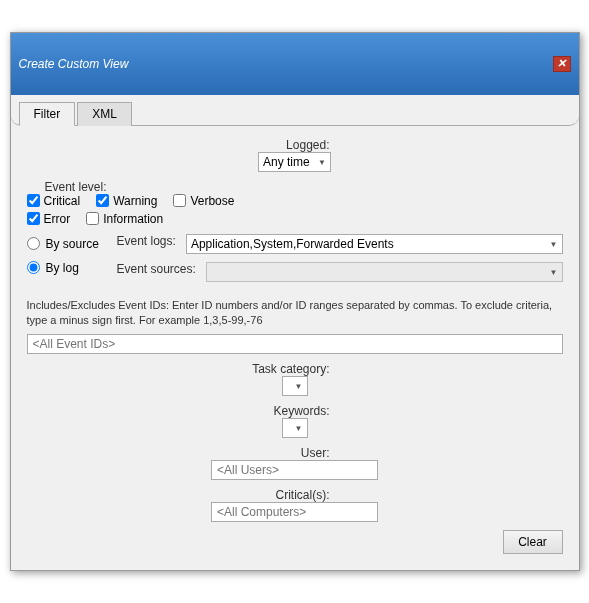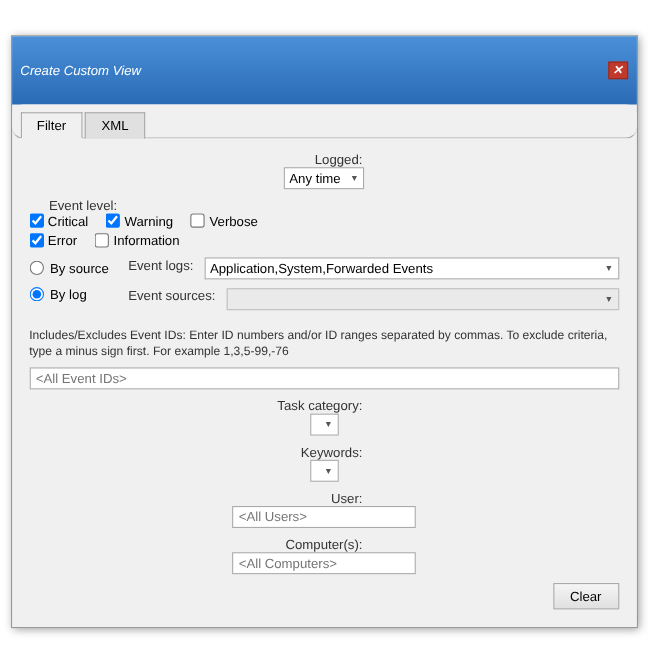--- a/index.html
+++ b/index.html
@@ -331,21 +331,21 @@
     </div>
 
     <div class="form-row">
       <div class="form-label">User:</div>
       <div style="flex:1;">
         <input type="text" class="text-input" style="color: rgb(153, 153, 153);" placeholder="&lt;All Users&gt;">
       </div>
     </div>
 
     <div class="form-row">
-      <div class="form-label">Computer(s):</div>
+      <div class="form-label">Critical(s):</div>
       <div style="flex:1;">
         <input type="text" class="text-input" style="color: rgb(153, 153, 153);" placeholder="&lt;All Computers&gt;">
       </div>
     </div>
 
     <div class="clear-btn-row">
       <button class="btn">Clear</button>
     </div>
 
   </div>

